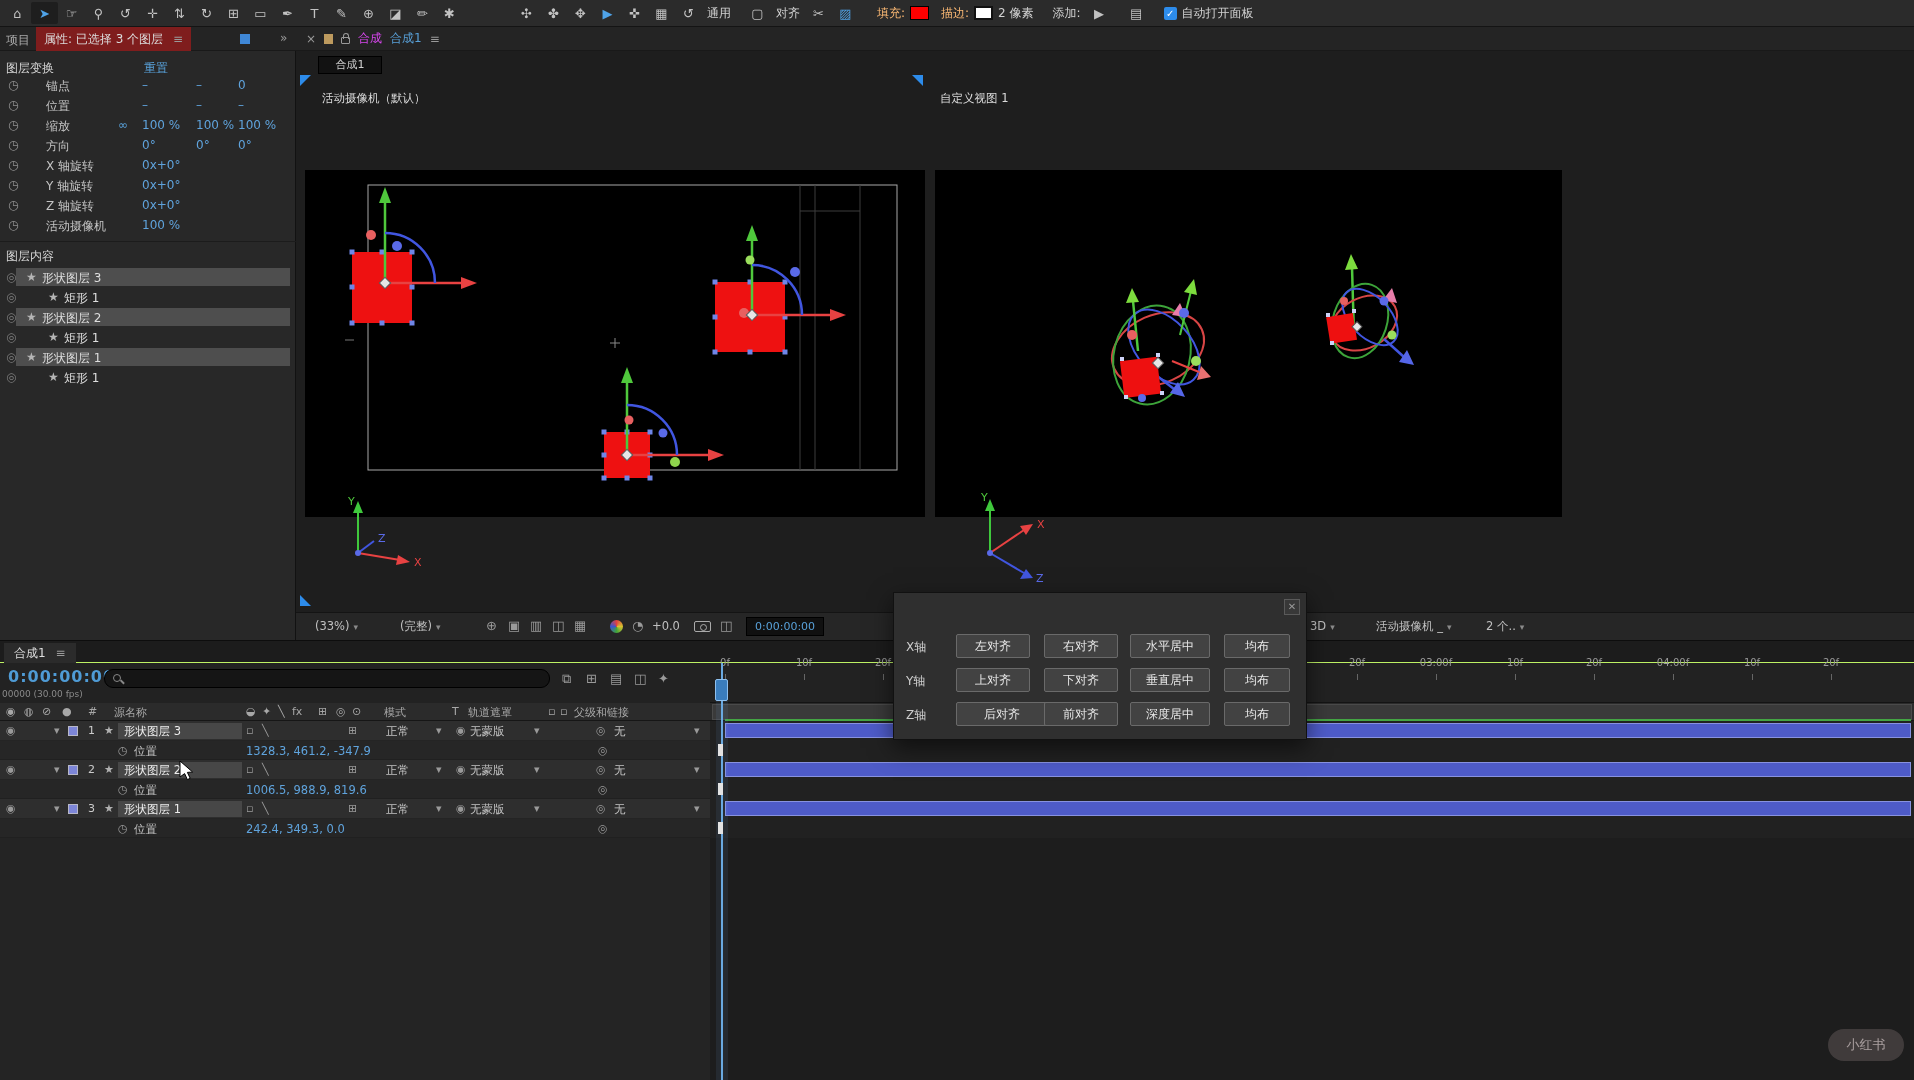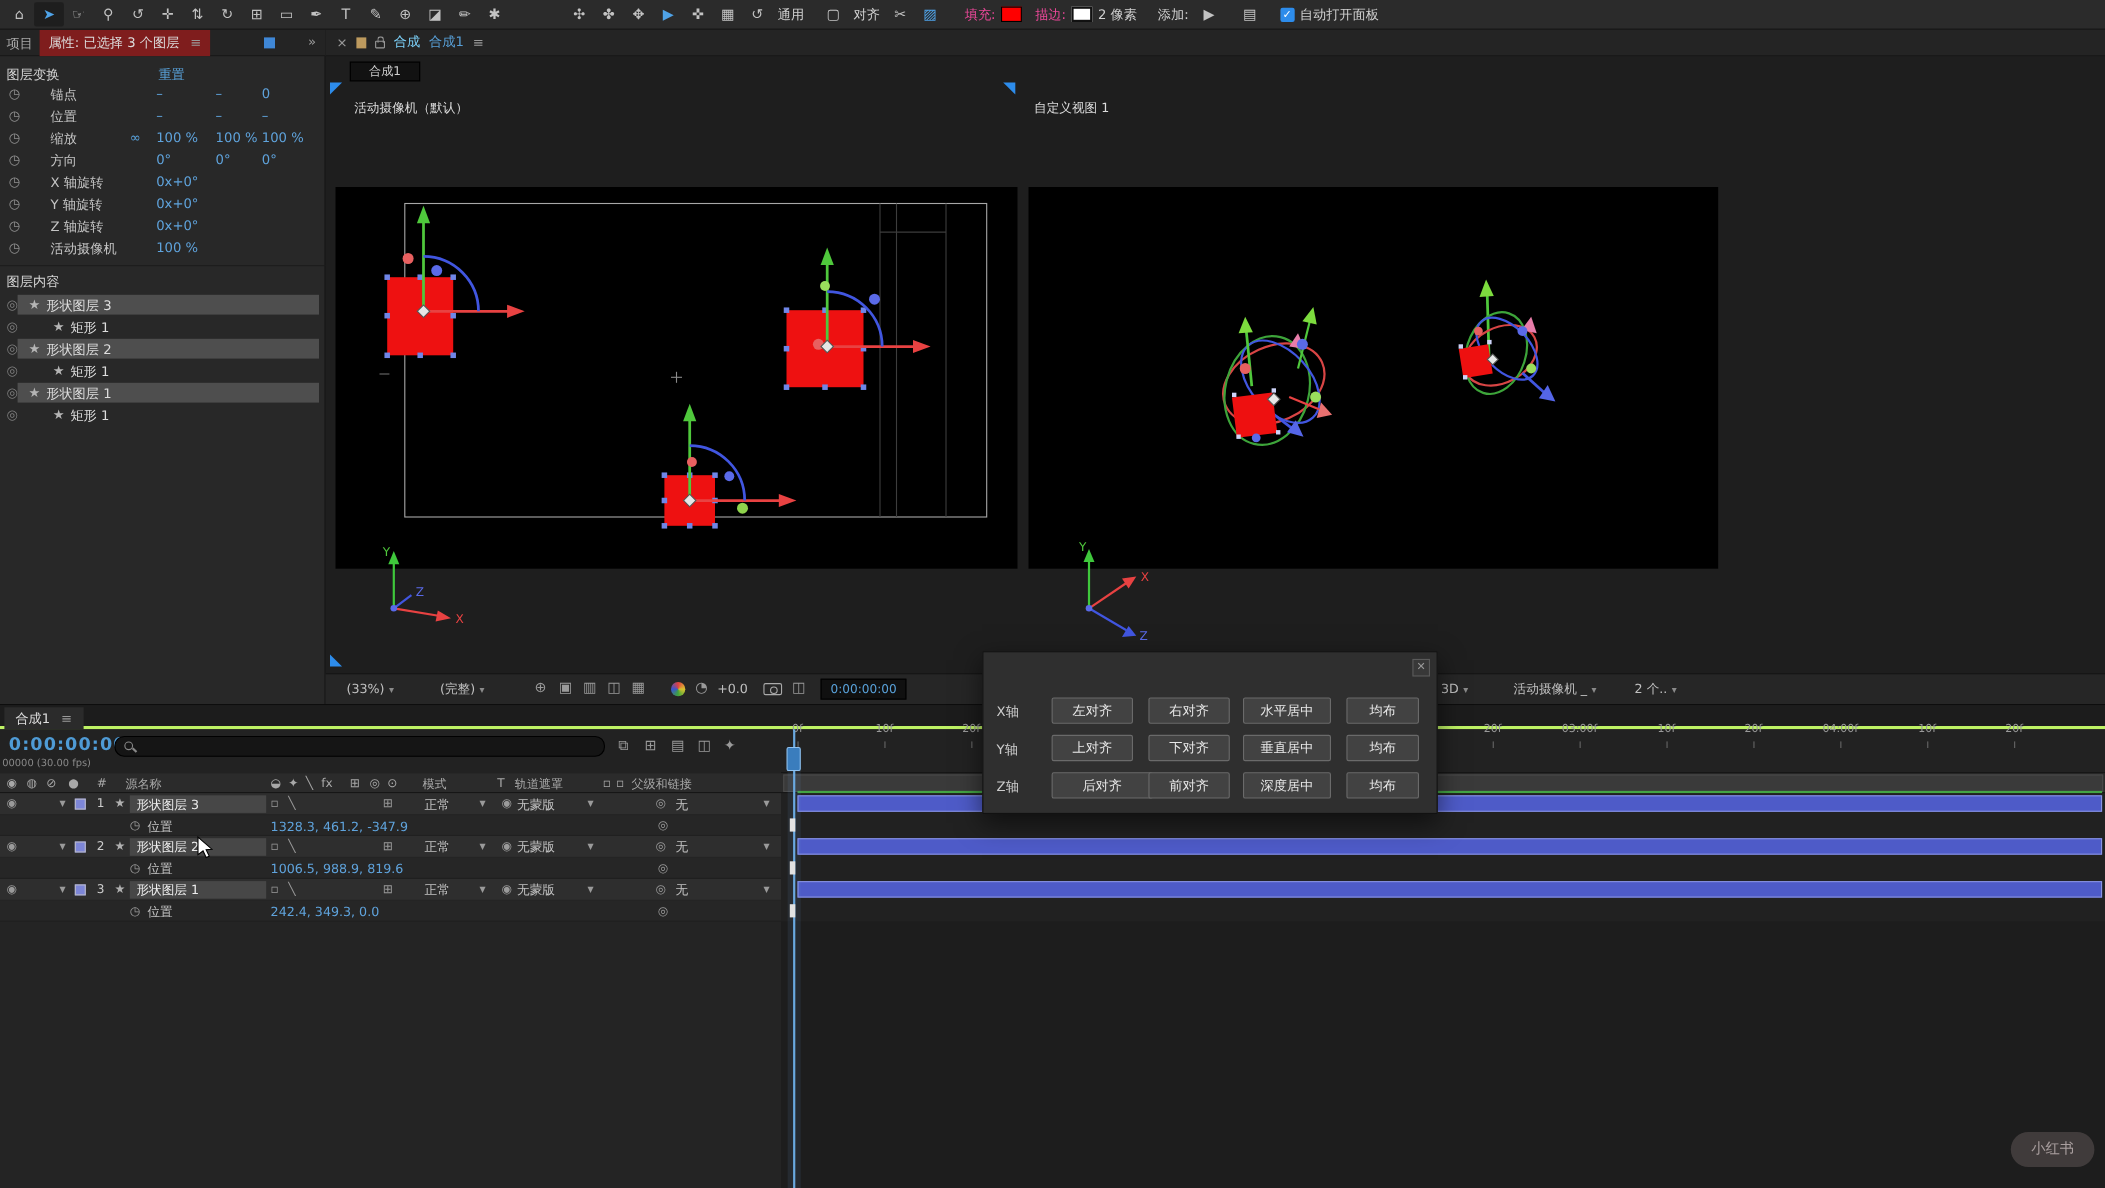--- a/index.html
+++ b/index.html
@@ -6,21 +6,21 @@
 html,body{width:1914px;height:1080px;background:#141414;font-family:"DejaVu Sans","Liberation Sans",sans-serif;color:#c8c8c8;font-size:12px;overflow:hidden}
 body{position:relative}
 .ab{position:absolute}
 .blu{color:#58a0d8}
 .ar{font-size:9px;color:#8a8a8a;margin-left:4px}
 
 #toolbar{left:0;top:0;width:1914px;height:27px;background:#2b2b2b;border-bottom:1px solid #141414;display:flex;align-items:center;padding:0 4px;z-index:10}
 .tool{width:27px;height:22px;display:flex;align-items:center;justify-content:center;color:#c2c2c2;font-size:13px;flex:0 0 auto}
 .tool.active{color:#4fa3e8;background:#1e1e1e;border-radius:2px}
 .tb-label{font-size:12px;color:#d2d2d2;margin:0 5px;white-space:nowrap}
-.gold{color:#ec4899}
+.gold{color:#fdba74}
 .swatch{width:19px;height:14px;border:1px solid #000;display:inline-block;flex:0 0 auto}
 .checkbox{width:13px;height:13px;background:#2d8ceb;border-radius:2px;color:#fff;font-size:10px;display:flex;align-items:center;justify-content:center;flex:0 0 auto;margin-left:14px}
 
 #left-panel{left:0;top:27px;width:296px;height:613px;background:#282828;border-right:1px solid #121212}
 .lp-tabbar{position:absolute;left:0;top:0;width:296px;height:24px;background:#242424;border-bottom:1px solid #191919}
 .lp-tab{position:absolute;left:36px;top:0;height:24px;background:#7f1d1d;padding:4px 8px 0 8px;color:#dcdcdc;white-space:nowrap}
 .sec-head{color:#d6d6d6;font-size:12px}
 .trow{position:absolute;left:0;width:296px;height:20px}
 .sw{position:absolute;left:8px;top:3px;color:#8f8f8f;font-size:12px}
 .tlabel{position:absolute;left:46px;top:3px;color:#c4c4c4;white-space:nowrap}
@@ -48,21 +48,21 @@
 .cam{position:absolute;top:8px;width:17px;height:11px;border:1px solid #aaa;border-radius:2px}
 .cam::after{content:"";position:absolute;left:5px;top:2px;width:5px;height:5px;border:1px solid #aaa;border-radius:50%}
 
 #align-panel{left:893px;top:592px;width:414px;height:148px;background:#2f2f2f;border:1px solid #111;box-shadow:0 8px 22px rgba(0,0,0,.55);z-index:50}
 .ap-title{position:absolute;left:0;top:0;width:100%;height:28px;background:#3a3a3a;border-bottom:1px solid #222;color:#e2e2e2;font-size:12px;line-height:28px;padding-left:10px}
 .ap-close{position:absolute;right:6px;top:6px;width:16px;height:16px;border:1px solid #5a5a5a;background:#383838;color:#9a9a9a;font-size:10px;text-align:center;line-height:14px}
 .ap-axis{position:absolute;left:12px;width:34px;color:#cccccc;font-size:12px}
 .ap-btn{position:absolute;height:24px;background:#424242;border:1px solid #6a6a6a;border-radius:2px;color:#e8e8e8;font-size:12px;text-align:center;line-height:22px}
 
 #timeline{left:0;top:640px;width:1914px;height:440px;background:#1f1f1f;border-top:1px solid #0d0d0d}
-.tl-tabbar{position:absolute;left:0;top:0;width:1914px;height:22px;background:#1c1c1c;border-bottom:3px solid #bef264}
+.tl-tabbar{position:absolute;left:0;top:0;width:1914px;height:22px;background:#1c1c1c;border-bottom:1px solid #bef264}
 .tl-tab{position:absolute;left:4px;top:2px;height:20px;background:#2b2b2b;color:#dedede;padding:2px 10px;white-space:nowrap}
 .tl-headL{position:absolute;left:0;top:22px;width:710px;height:40px;background:#222}
 .tl-timecode{position:absolute;left:8px;top:4px;color:#4f9bd5;font-size:16px;font-weight:bold;letter-spacing:1px}
 .tl-frameinfo{position:absolute;left:2px;top:26px;color:#8a8a8a;font-size:9px}
 .searchbox{position:absolute;left:104px;top:6px;width:446px;height:19px;background:#151515;border:1px solid #000;border-radius:9px}
 .mag{position:absolute;left:8px;top:4px;width:8px;height:8px;border:1.5px solid #888;border-radius:50%}
 .mag::after{content:"";position:absolute;left:6px;top:6px;width:5px;height:1.5px;background:#888;transform:rotate(45deg)}
 .tl-hic{position:absolute;top:8px;color:#9a9a9a;font-size:13px}
 .ruler{position:absolute;left:710px;top:22px;width:1204px;height:40px;background:#222;border-bottom:1px solid #141414}
 .rlabel{position:absolute;top:16px;color:#9a9a9a;font-size:10px;transform:translateX(-50%)}
@@ -231,21 +231,21 @@
     <span class="star" style="left:48px">★</span>
     <span class="nm" style="left:64px">矩形 1</span>
   </div>
 </div>
 
 <div class="ab" id="viewer">
   <div class="vw-tabbar">
     <span style="color:#9a9a9a">×</span>
     <span class="doc-ic"></span>
     <span class="lock"></span>
-    <span style="color:#7dd3fc">合成</span>
+    <span style="color:#d946ef">合成</span>
     <span class="blu">合成1</span>
     <span style="color:#9a9a9a">≡</span>
   </div>
   <div class="comp-tab">合成1</div>
 
   <div class="tri" style="left:4px;top:48px;border-top:11px solid #2d8ceb;border-right:11px solid transparent"></div>
   <div class="tri" style="left:616px;top:48px;border-top:11px solid #2d8ceb;border-left:11px solid transparent"></div>
   <div class="tri" style="left:4px;top:568px;border-bottom:11px solid #2d8ceb;border-right:11px solid transparent"></div>
 
   <span class="view-label" style="left:26px;top:64px">活动摄像机（默认）</span>

